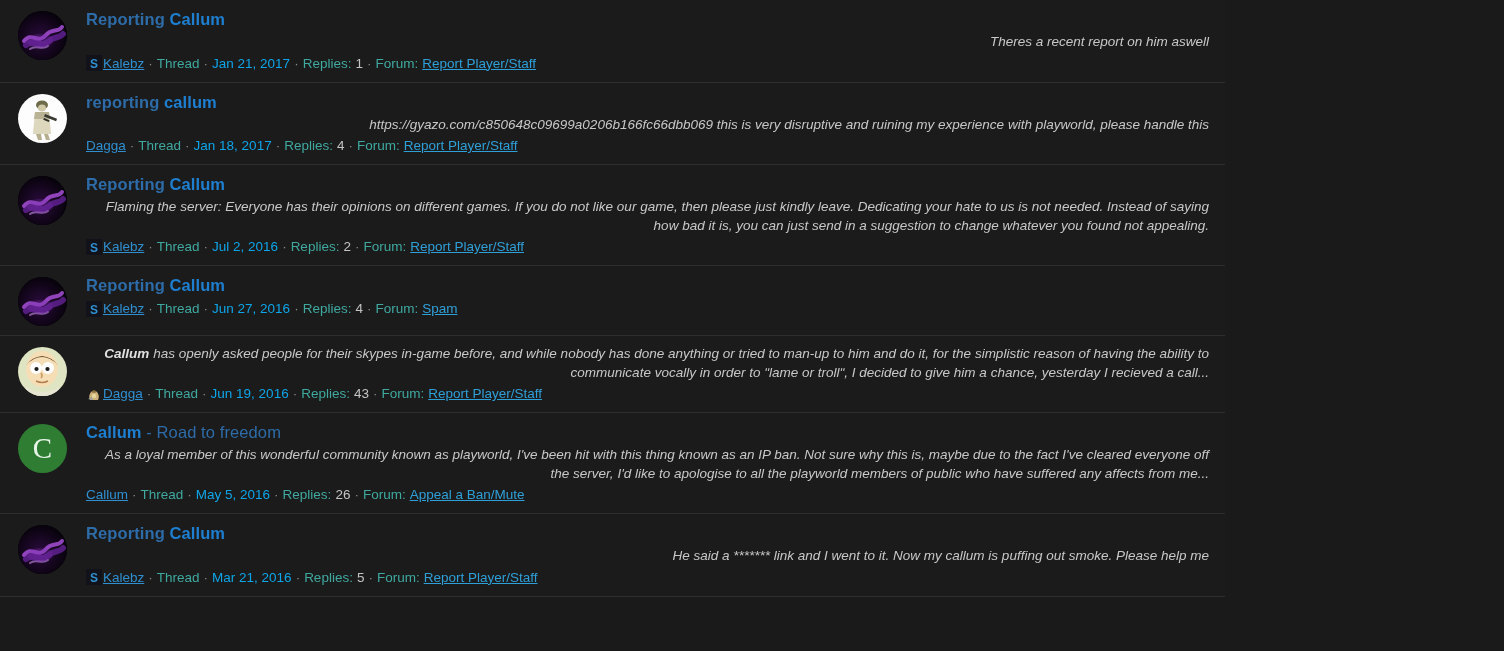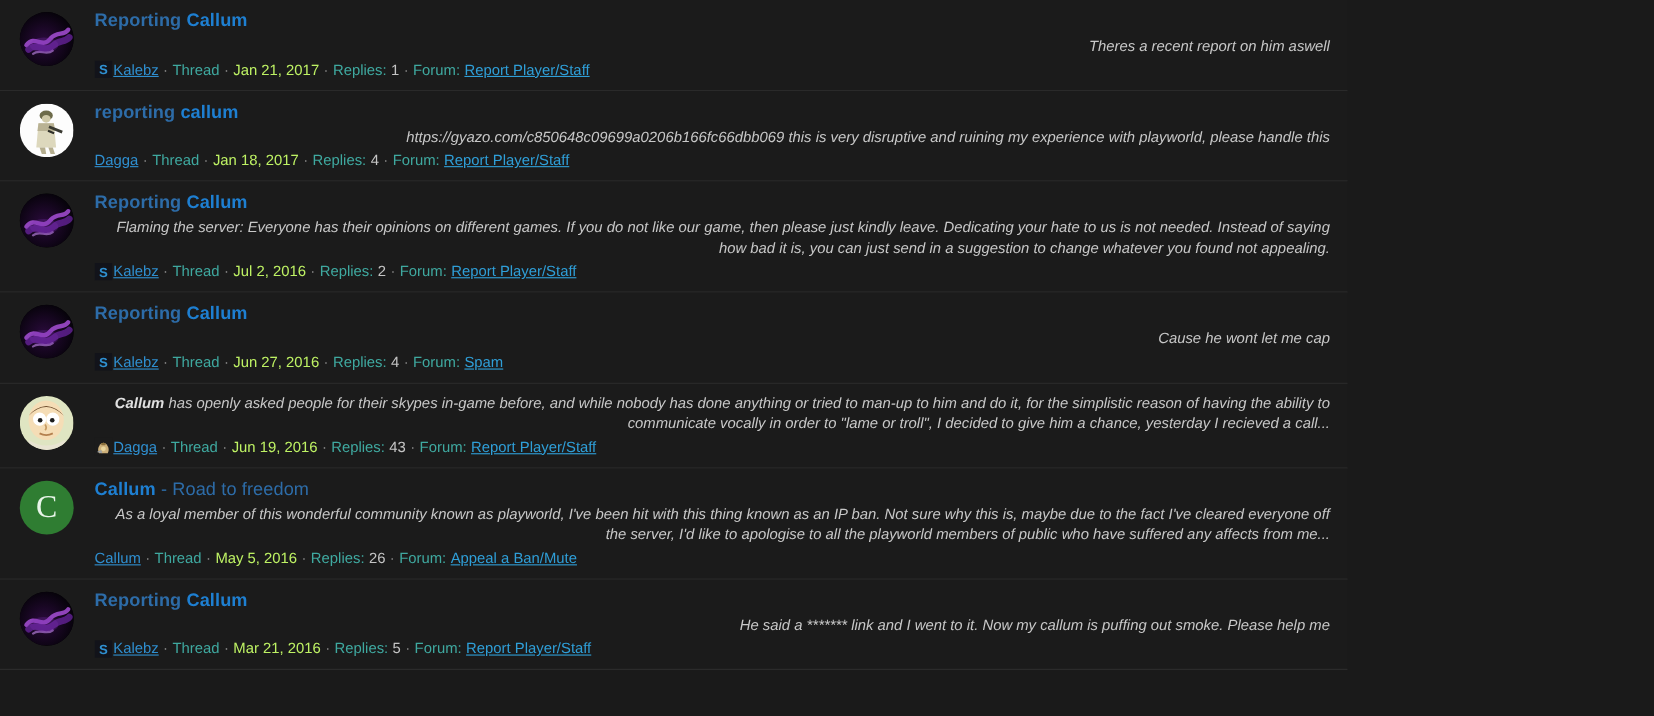--- a/index.html
+++ b/index.html
@@ -93,21 +93,21 @@
     vertical-align: -3px;
     margin-right: 1px;
     flex: 0 0 auto;
   }
   .r-meta .mini-av svg { display:block; width:16px; height:16px; }
   .meta-user {
     color: #2f8fd0;
     text-decoration: underline;
   }
   .meta-label { color: #3fa9a0; }
-  .meta-date  { color: #bef264; }
+  .meta-date  { color: #0ea5e9; }
   .meta-num   { color: #c4c4c4; }
   .meta-forum {
     color: #2f9fd8;
     text-decoration: underline;
   }
   .dot { color: #8a8a8a; padding: 0 4px; }
   .nw { white-space: nowrap; }
 </style>
 </head>
 <body>
@@ -244,21 +244,20 @@
             <rect width="49" height="49" fill="url(#sg)"></rect>
             <path d="M6 30 C14 20, 20 34, 28 24 C34 17, 40 22, 44 16" stroke="#a64fd6" stroke-width="4" fill="none" opacity=".85" stroke-linecap="round"></path>
             <path d="M8 34 C16 27, 22 38, 31 30 C36 25, 41 28, 45 23" stroke="#6f27a8" stroke-width="6" fill="none" opacity=".7" stroke-linecap="round"></path>
             <path d="M12 38 C18 33, 24 40, 30 35" stroke="#c88ef0" stroke-width="2" fill="none" opacity=".6" stroke-linecap="round"></path>
             <ellipse cx="22" cy="30" rx="13" ry="7" fill="#7a2fb0" opacity=".28"></ellipse>
           </svg>
         </a>
       </div>
       <div class="content-cell">
         <h3 class="r-title"><span class="t-plain">Reporting </span><span class="t-strong">Callum</span></h3>
-        <div class="r-snippet"><span>Cause he wont let me cap</span></div>
         <div class="r-meta">
           <span class="mini-av">
             <svg viewBox="0 0 16 16" xmlns="http://www.w3.org/2000/svg">
               <rect width="16" height="16" fill="#12131a"></rect>
               <text x="8" y="12.6" text-anchor="middle" font-family="Liberation Sans, sans-serif" font-size="12" font-weight="bold" fill="#2f8fd0">S</text>
             </svg>
           </span>
           <a class="meta-user">Kalebz</a>
           <span class="dot">·</span>
           <span class="meta-label">Thread</span>

